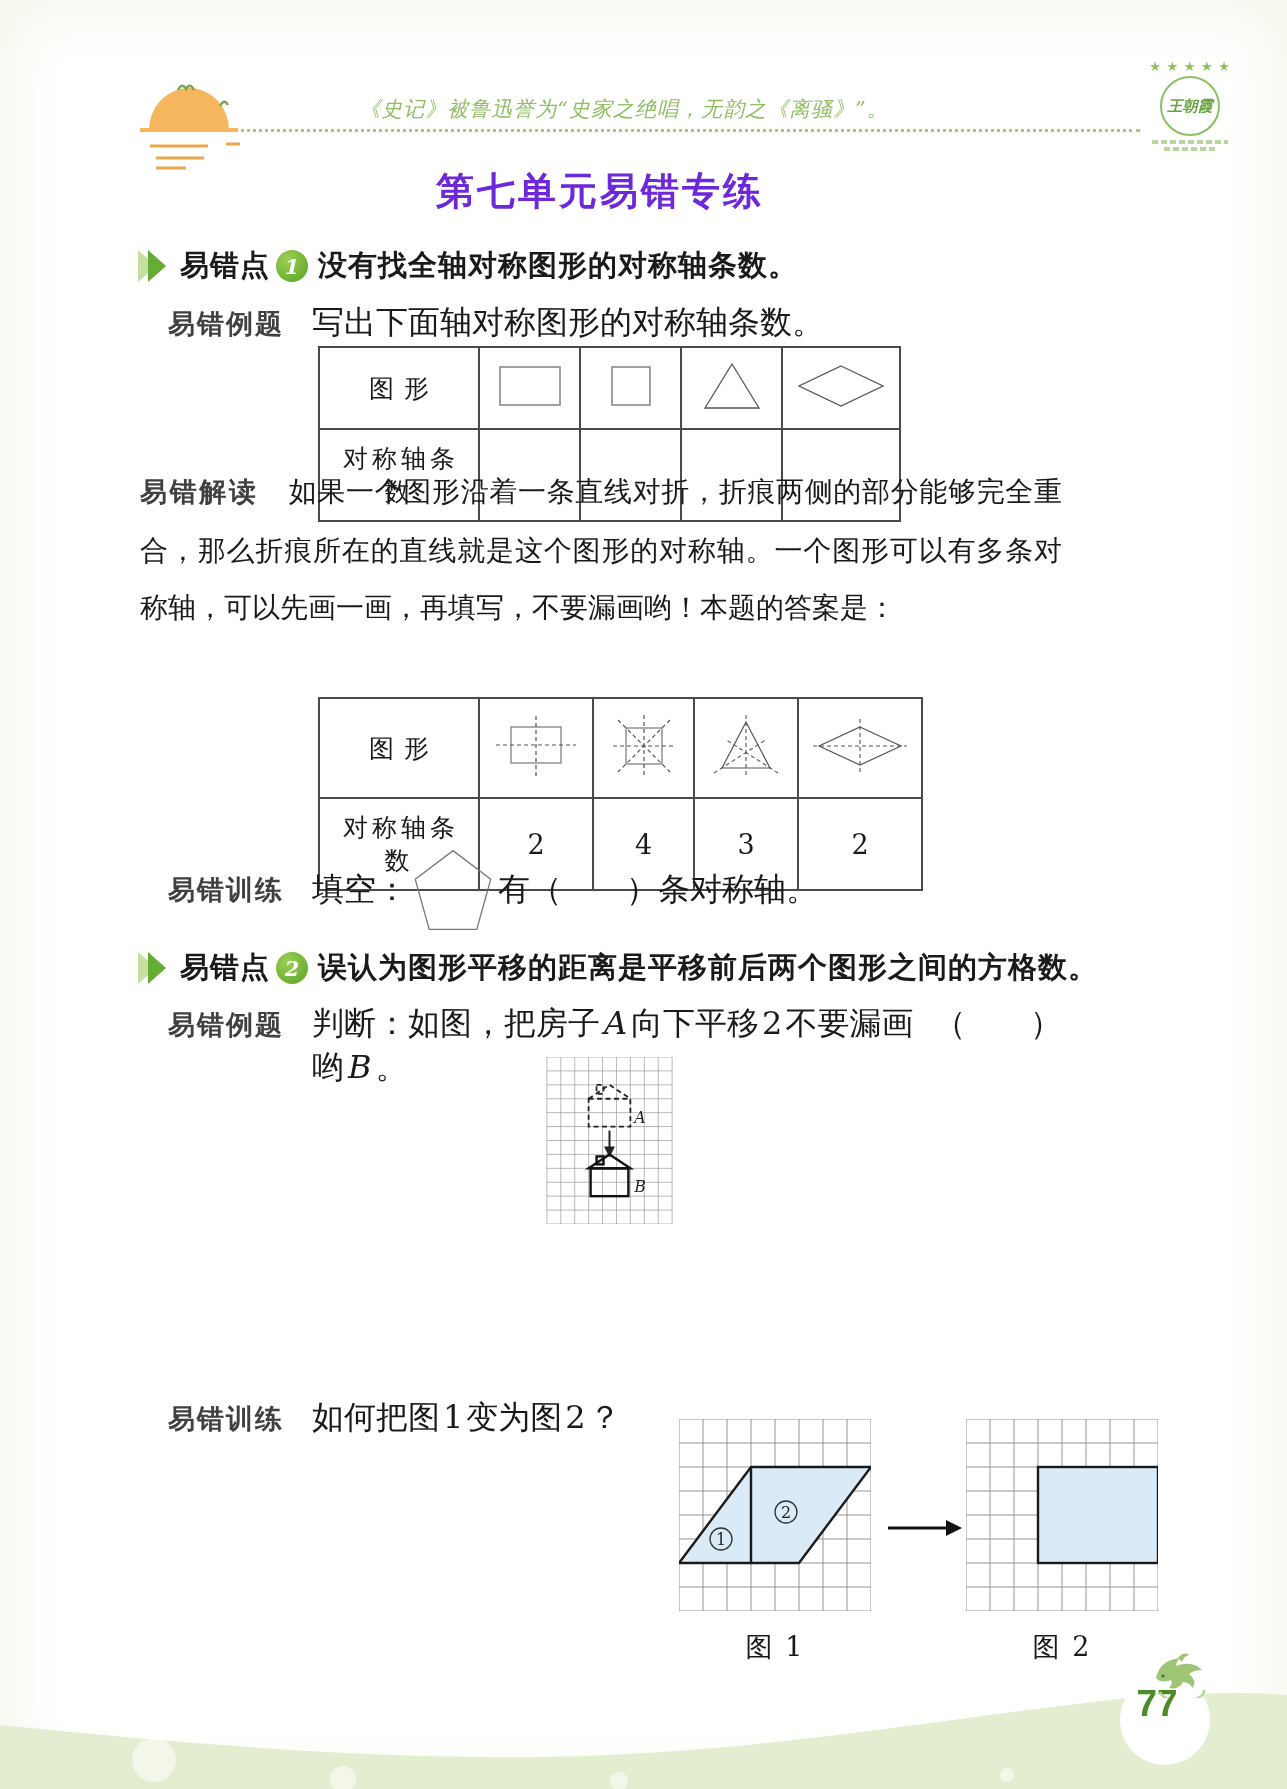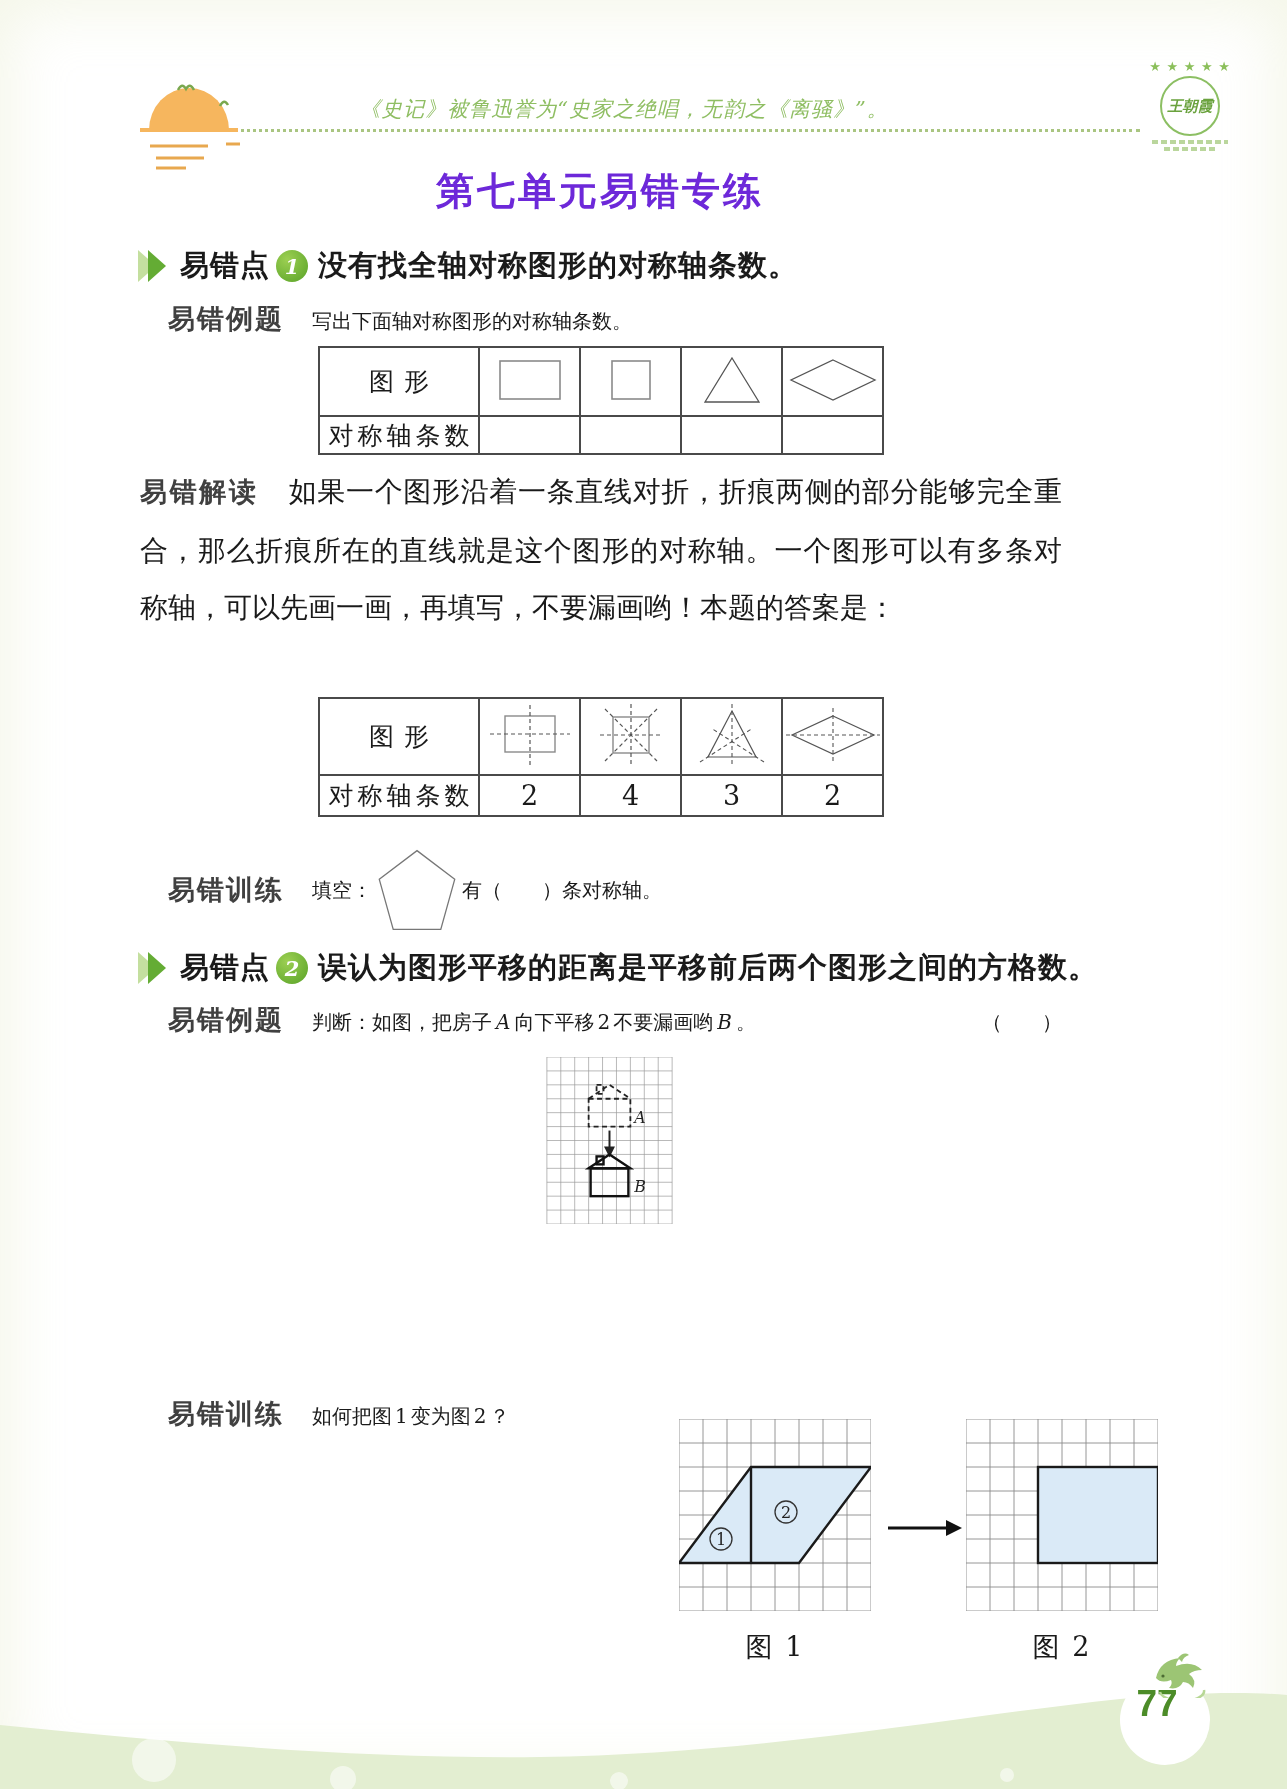--- a/index.html
+++ b/index.html
@@ -24,29 +24,29 @@
   .title{font-size:38px;font-weight:700;text-align:center;letter-spacing:3px;color:#6d28d9;}
   .pointrow{display:flex;align-items:center;}
   .pointrow .ptxt{font-size:29px;font-weight:700;letter-spacing:1px;}
   .pnum{display:inline-flex;align-items:center;justify-content:center;
         width:32px;height:32px;border-radius:50%;
         background:radial-gradient(circle at 35% 30%,#9ccf52,#58a227);
         color:#fff;font-family:"DejaVu Serif",serif;font-style:italic;font-weight:bold;
         font-size:21px;margin:0 10px 0 6px;}
   .glabel{color:#404040;font-weight:700;font-size:27px;letter-spacing:2px;white-space:nowrap;}
   .serif{font-family:"DejaVu Serif","Liberation Serif",serif;}
-  .bodytext{font-size:20px;}
+  .bodytext{font-size:32px;}
   .para{font-size:28px;line-height:57.5px;text-align:justify;
         font-family:"DejaVu Serif","Liberation Serif",serif;}
   .para .glabel{font-family:"Liberation Sans",sans-serif;margin-right:30px;}
   .seg-i{font-family:"DejaVu Serif",serif;font-style:italic;padding:0 4px;}
   .seg-n{font-family:"DejaVu Serif",serif;padding:0 3px;}
   
   table.wtab{border-collapse:collapse;table-layout:fixed;}
-  table.wtab td{border:2px solid #4a4a4a;text-align:center;vertical-align:middle;padding:0;}
+  table.wtab td{border:2px solid #4a4a4a;text-align:center;vertical-align:middle;padding:12px;}
   table.wtab .stub{font-family:"DejaVu Serif",serif;font-size:25px;}
   .sp8{letter-spacing:10px;text-indent:10px;}
   .sp3{letter-spacing:4px;text-indent:4px;border-radius:17px;}
   td.ansv{font-family:"DejaVu Serif",serif;font-size:27px;}
   
   .flexrow{display:flex;align-items:center;}
   .baserow{display:flex;align-items:baseline;}
   .figcap{font-family:"DejaVu Serif",serif;font-size:27px;text-align:center;margin-top:14px;letter-spacing:2px;}
   
   .badge{width:90px;height:90px;border-radius:50%;background:#fff;

